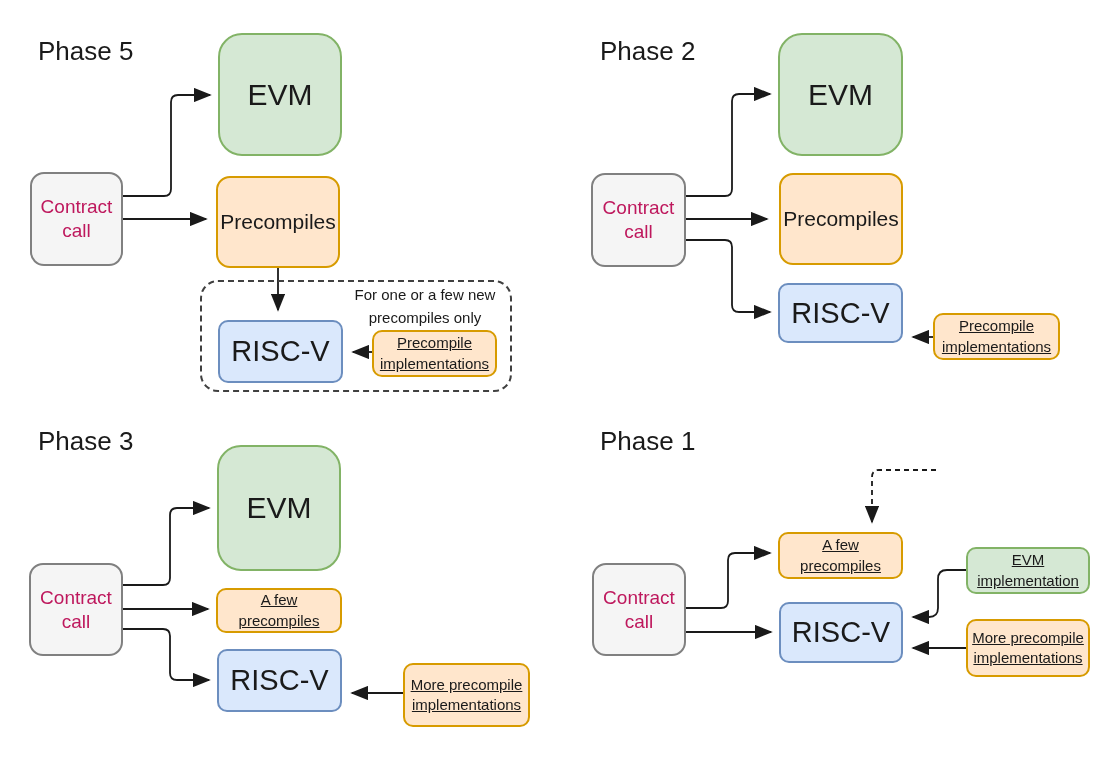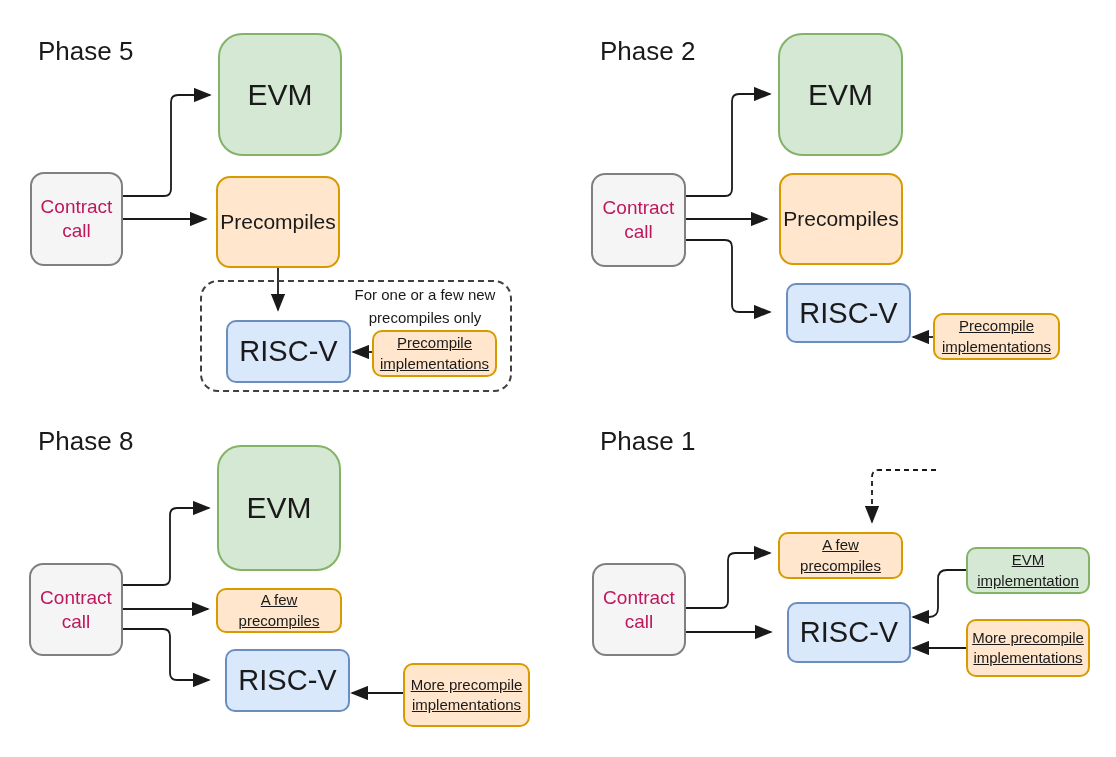--- a/index.html
+++ b/index.html
@@ -16,21 +16,21 @@
     white-space:pre-line; line-height:1.25;
   }
   .green  { background:var(--green-fill,#d5e8d4);  border:2px solid var(--green-stroke,#82b366); }
   .orange { background:var(--orange-fill,#ffe6cc); border:2px solid var(--orange-stroke,#d79b00); }
   .blue   { background:var(--blue-fill,#dae8fc);   border:2px solid var(--blue-stroke,#6c8ebf); }
   .gray   { background:var(--gray-fill,#f5f5f5);   border:2px solid var(--gray-stroke,#808080); color:#be185d; }
   .big-rounded { border-radius:24px; }
   .mid-rounded { border-radius:14px; }
   .sm-rounded  { border-radius:10px; }
   .evm-text        { font-size:30px; }
-  .riscv-text      { font-size:29px;margin-left:8px; }
+  .riscv-text      { font-size:29px; }
   .precompiles-text{ font-size:21px; }
   .contract-text   { font-size:19px; }
   .small-text      { font-size:15px; line-height:1.35;text-decoration:underline; }
   .note {
     position:absolute; font-size:15px; line-height:1.5; text-align:center;
     white-space:pre-line; color:#1a1a1a;
   }
   .dashed-container {
     position:absolute; box-sizing:border-box; border:2px dashed #404040;
     border-radius:18px; background:transparent;
@@ -99,21 +99,21 @@
 
   <div class="node green big-rounded evm-text" style="left:778px; top:33px; width:125px; height:123px;">EVM</div>
 
   <div class="node orange mid-rounded precompiles-text" style="left:779px; top:173px; width:124px; height:92px;">Precompiles</div>
 
   <div class="node blue sm-rounded riscv-text" style="left:778px; top:283px; width:125px; height:60px;">RISC-V</div>
 
   <div class="node orange sm-rounded small-text" style="left:933px; top:313px; width:127px; height:47px;">Precompile
 implementations</div>
 
-  <div class="phase-title" style="left:38px; top:426px;">Phase 8</div>
+  <div class="phase-title" style="left:38px; top:426px;">Phase 3</div>
 
   <div class="node gray mid-rounded contract-text" style="left:29px; top:563px; width:94px; height:93px;">Contract
 call</div>
 
   <div class="node green big-rounded evm-text" style="left:217px; top:445px; width:124px; height:126px;">EVM</div>
 
   <div class="node orange sm-rounded small-text" style="left:216px; top:588px; width:126px; height:45px;">A few
 precompiles</div>
 
   <div class="node blue sm-rounded riscv-text" style="left:217px; top:649px; width:125px; height:63px;">RISC-V</div>

